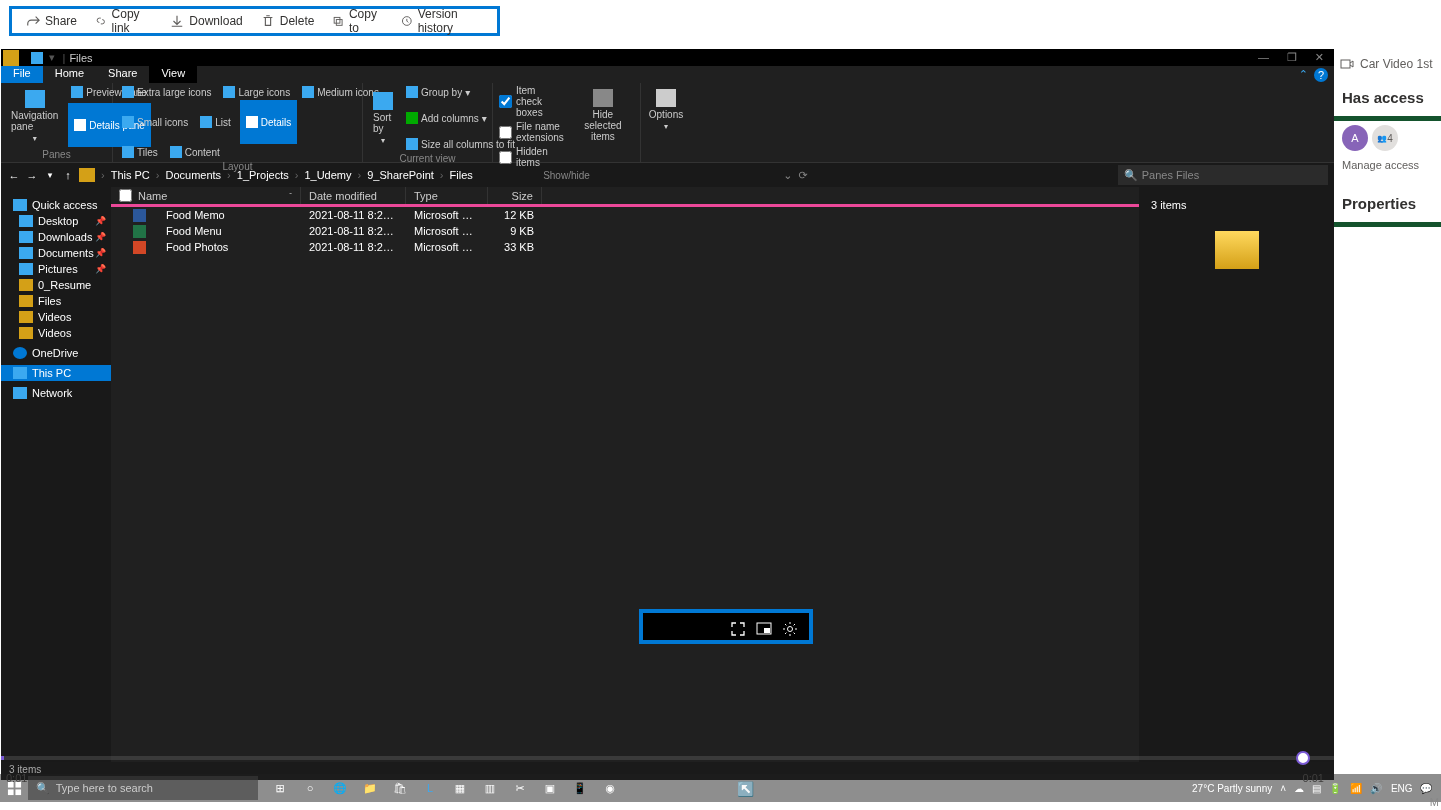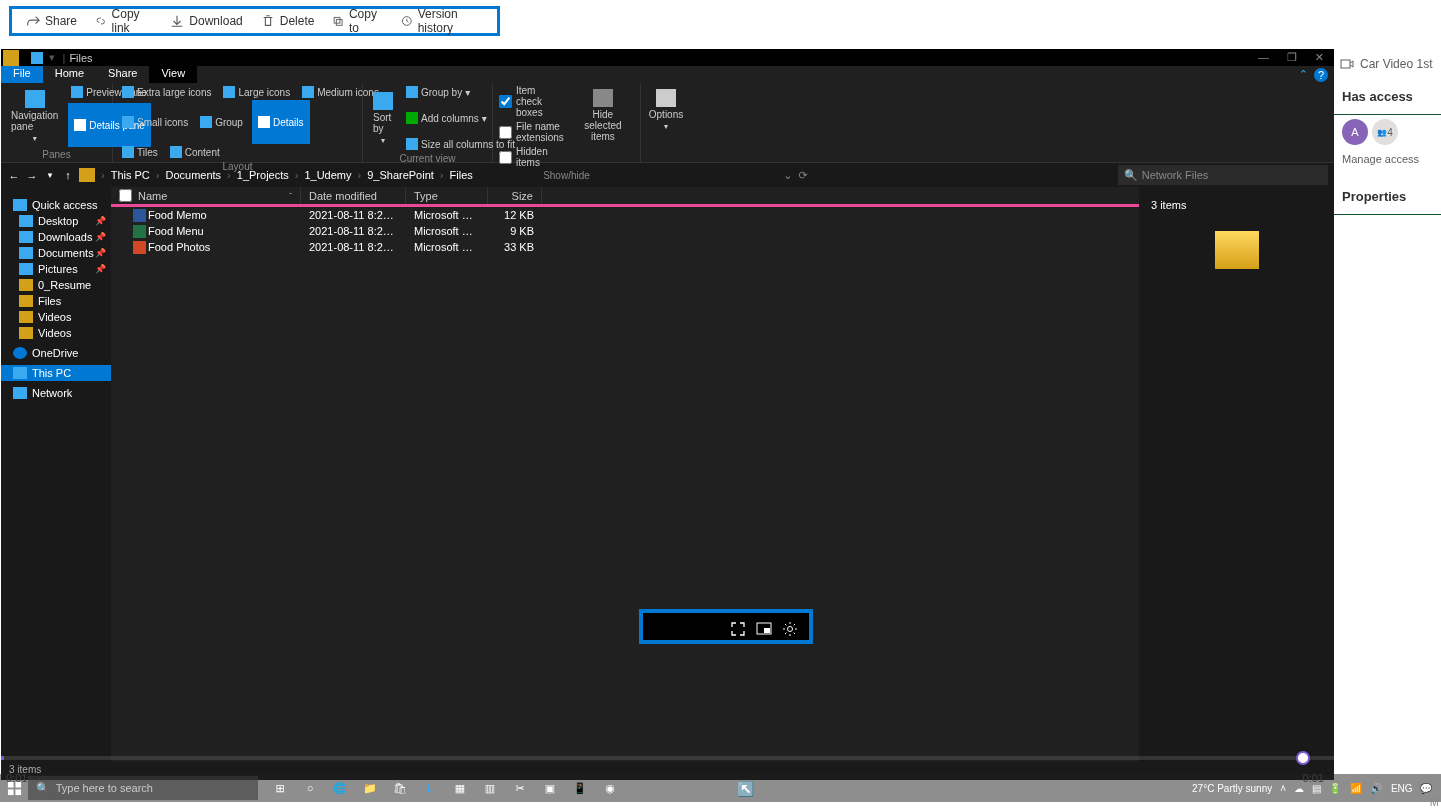--- a/index.html
+++ b/index.html
@@ -46,32 +46,32 @@
 .side-item.sel{background:#0078d4}
 .file-list{flex:1;background:#202020}
 .col-headers{height:20px;display:flex;font-size:11px;color:#ccc;border-bottom:3px solid #ec4899}
 .col-headers .col{padding:3px 8px;border-right:1px solid #333}
 .col-name{width:190px;display:flex;align-items:center;gap:6px}
 .col-date{width:105px}
 .col-type{width:82px}
 .col-size{width:54px;text-align:right}
 .file-row{height:16px;display:flex;font-size:11px;color:#fff;align-items:center}
 .file-row .fcell{padding:0 8px;overflow:hidden;text-overflow:ellipsis;white-space:nowrap}
-.file-row .fname{width:190px;display:flex;align-items:flex-start;gap:2px;padding-left:22px}
+.file-row .fname{width:190px;display:flex;align-items:flex-start;gap:20px;padding-left:22px}
 .file-row .fdate{width:105px}
 .file-row .ftype{width:82px}
 .file-row .fsize{width:54px;text-align:right}
 .ficon{width:13px;height:13px;flex-shrink:0}
 .preview-pane{width:195px;background:#191919;padding:12px;font-size:11px;color:#fff}
 .preview-pane .pcount{margin-bottom:20px}
 .preview-pane .pfolder{width:44px;height:38px;background:linear-gradient(#ffd95e,#d4a017);margin:12px auto}
 .status-bar{height:18px;background:#1a1a1a;font-size:10px;color:#aaa;padding:2px 8px}
 .right-panel{position:absolute;right:0;top:49px;width:107px;height:696px;background:#fff;color:#323130;font-size:12px}
 .rp-title{display:flex;align-items:flex-start;gap:6px;padding:8px 6px;font-size:12px;color:#605e5c}
-.rp-section{padding:10px 8px;border-bottom:1px solid #14532d;font-size:13px;font-weight:600}
+.rp-section{padding:10px 8px;border-bottom:5px solid #14532d;font-size:15px;font-weight:600}
 .avatars{display:flex;gap:4px;padding:4px 8px}
 .avatar{width:26px;height:26px;border-radius:50%;display:flex;align-items:center;justify-content:center;font-size:11px}
 .manage-link{font-size:11px;color:#605e5c;padding:4px 8px;cursor:pointer}
 .video-scrubber{position:absolute;left:1px;top:756px;width:1333px;height:4px;background:rgba(120,120,120,0.3)}
 .video-scrubber .progress{height:100%;width:3px;background:#7b5bd6}
 .video-scrubber .handle{position:absolute;right:24px;top:-5px;width:14px;height:14px;border-radius:50%;background:#fff;border:2px solid #7b5bd6}
 .video-times{position:absolute;left:6px;top:772px;font-size:11px;color:#605e5c}
 .video-times-r{position:absolute;right:117px;top:772px;font-size:11px;color:#605e5c}
 .quality-menu{position:absolute;left:639px;top:609px;width:174px;border:4px solid #0078d4;background:#000;padding:5px 5px 0 5px}
 .quality-list{background:#fff;color:#323130;font-size:13px}
@@ -194,21 +194,21 @@
               <span>Medium icons</span>
             </div>
         </div>
         <div class="rrow">
           <div class="rbtn">
               <div class="micon"></div>
               <span>Small icons</span>
             </div>
           <div class="rbtn">
               <div class="micon"></div>
-              <span>Group</span>
+              <span>List</span>
             </div>
           <div class="rbtn sel">
               <div class="micon" style="background:#fff"></div>
               <span>Details</span>
             </div>
         </div>
         <div class="rrow">
           <div class="rbtn">
               <div class="micon"></div>
               <span>Tiles</span>
@@ -288,21 +288,21 @@
       <span class="csep">›</span>
     <span class="crumb">9_SharePoint</span>
       <span class="csep">›</span>
     <span class="crumb">Files</span>
     <div style="margin-left:auto;display:flex;gap:6px;align-items:center">
       <span style="color:#888">⌄</span>
       <span style="color:#888">⟳</span>
     </div>
     <div class="search-box">
         <span>🔍</span>
-        <span>Network Files</span>
+        <span>Panes Files</span>
       </div>
   </div>
 
   <div class="content-area">
     <div class="sidebar">
       <div class="side-item top">
           <div class="sicon" style="background:#3ba9f0"></div>
           <span>Quick access</span>
         </div>
       <div class="side-item">

